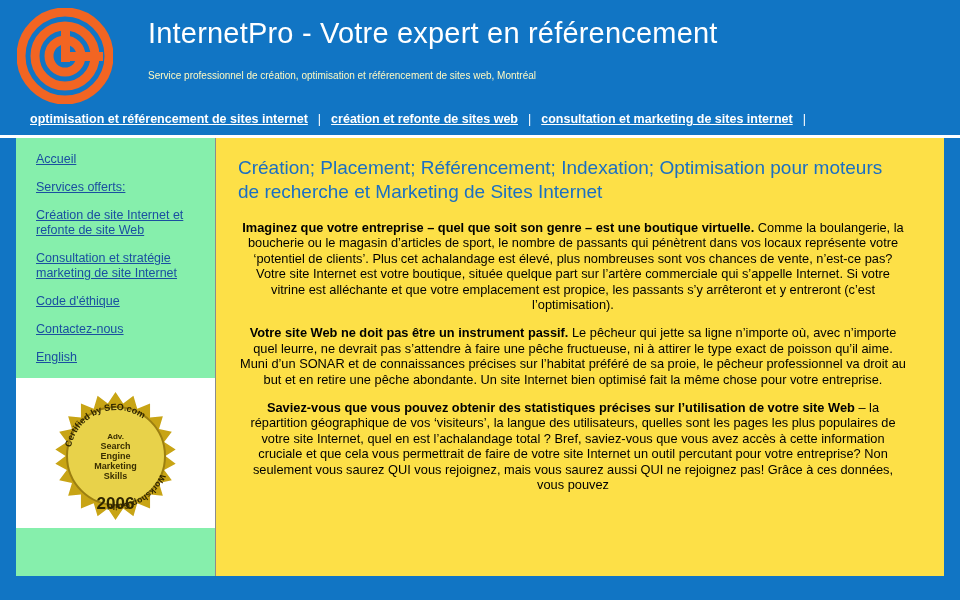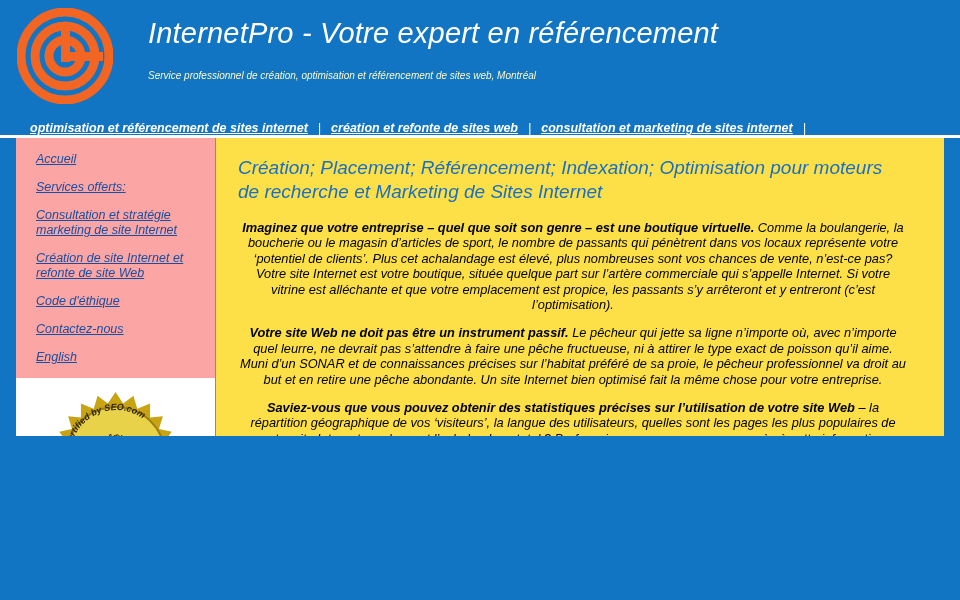--- a/index.html
+++ b/index.html
@@ -5,24 +5,23 @@
   * { box-sizing: border-box; }
   html, body {
     margin: 0; padding: 0;
     width: 960px; height: 600px;
     overflow: hidden;
     background: #1175c4;
     font-family: "Liberation Sans", sans-serif;
   }
   #page {
     position: relative;
-    width: 960px; height: 436px;
+    width: 960px; height: 576px;
     background: #1175c4;
     overflow: hidden;
-    font-style: italic;
   }
 
   
   .header {
     position: relative;
     height: 112px;
     background: #1175c4;
     display: flex;
     align-items: flex-start;
   }
@@ -57,21 +56,21 @@
     line-height: 19px;
     margin: 0 0 0 18px;
     white-space: nowrap;
   }
 
   
   .navbar {
     height: 26px;
     background: #1175c4;
     display: flex;
-    align-items: flex-end;
+    align-items: flex-start;
     padding-left: 30px;
     font-size: 12.5px;
     border-bottom: 3px solid #ffffff;
   }
   .navbar a {
     color: #ffffff;
     text-decoration: underline;
     font-weight: bold;
     white-space: nowrap;
   }
@@ -83,21 +82,21 @@
 
   
   .content-wrap {
     display: flex;
     height: 459px;
     background: #1175c4;
     padding: 0 16px 0 16px;
   }
   .sidebar {
     width: 200px;
-    background: #fca5a5;
+    background: #86efac;
     border-right: 1px solid #8c8c8c;
     padding: 0;
     position: relative;
   }
   .side-links {
     padding: 14px 0 0 20px;
   }
   .side-links a {
     display: block;
     color: #1a4fa0;
@@ -233,22 +232,22 @@
     <a href="#">consultation et marketing de sites internet</a>
     <span class="nav-sep">|</span>
   </div>
 
   <div class="content-wrap">
 
     <div class="sidebar">
       <div class="side-links">
         <a href="#">Accueil</a>
         <a href="#">Services offerts:</a>
+        <a href="#" class="multi">Création de site Internet et refonte de site Web</a>
         <a href="#" class="multi">Consultation et stratégie marketing de site Internet</a>
-        <a href="#" class="multi">Création de site Internet et refonte de site Web</a>
         <a href="#">Code d'éthique</a>
         <a href="#">Contactez-nous</a>
         <a href="#">English</a>
       </div>
 
 
       <div class="badge-zone">
         <div class="badge">
           <div class="badge-star"></div>
           <div class="badge-inner">

